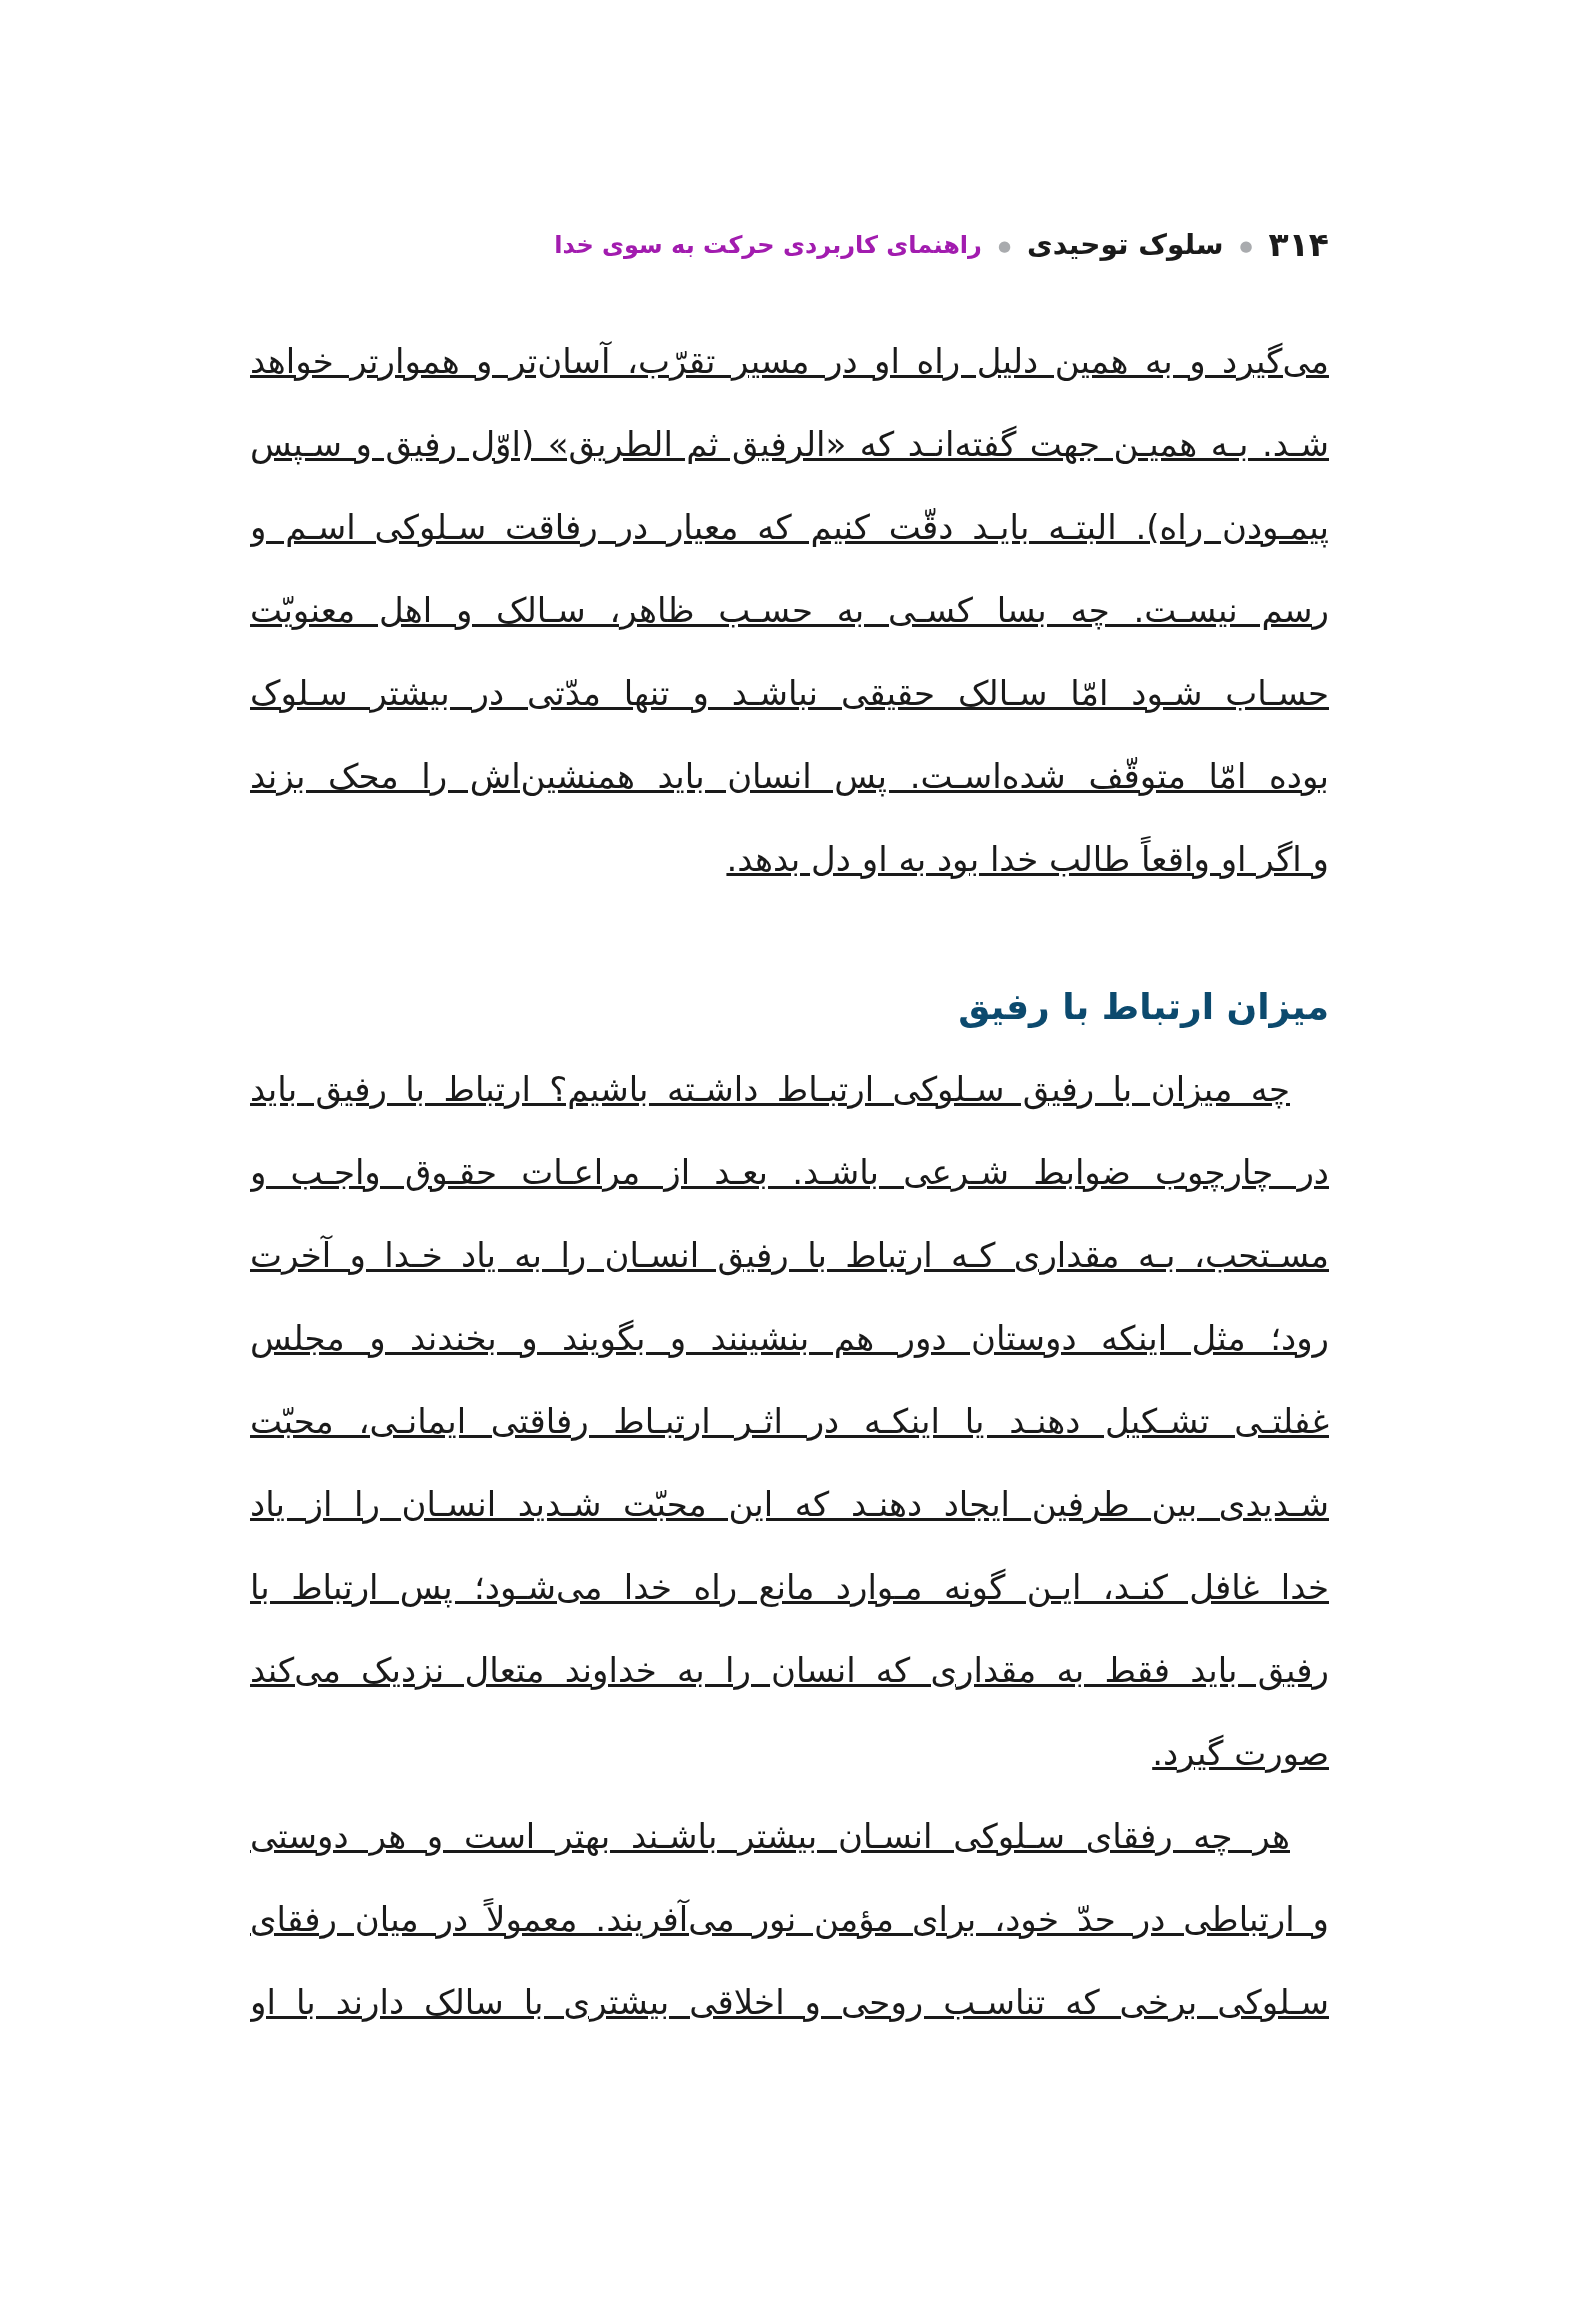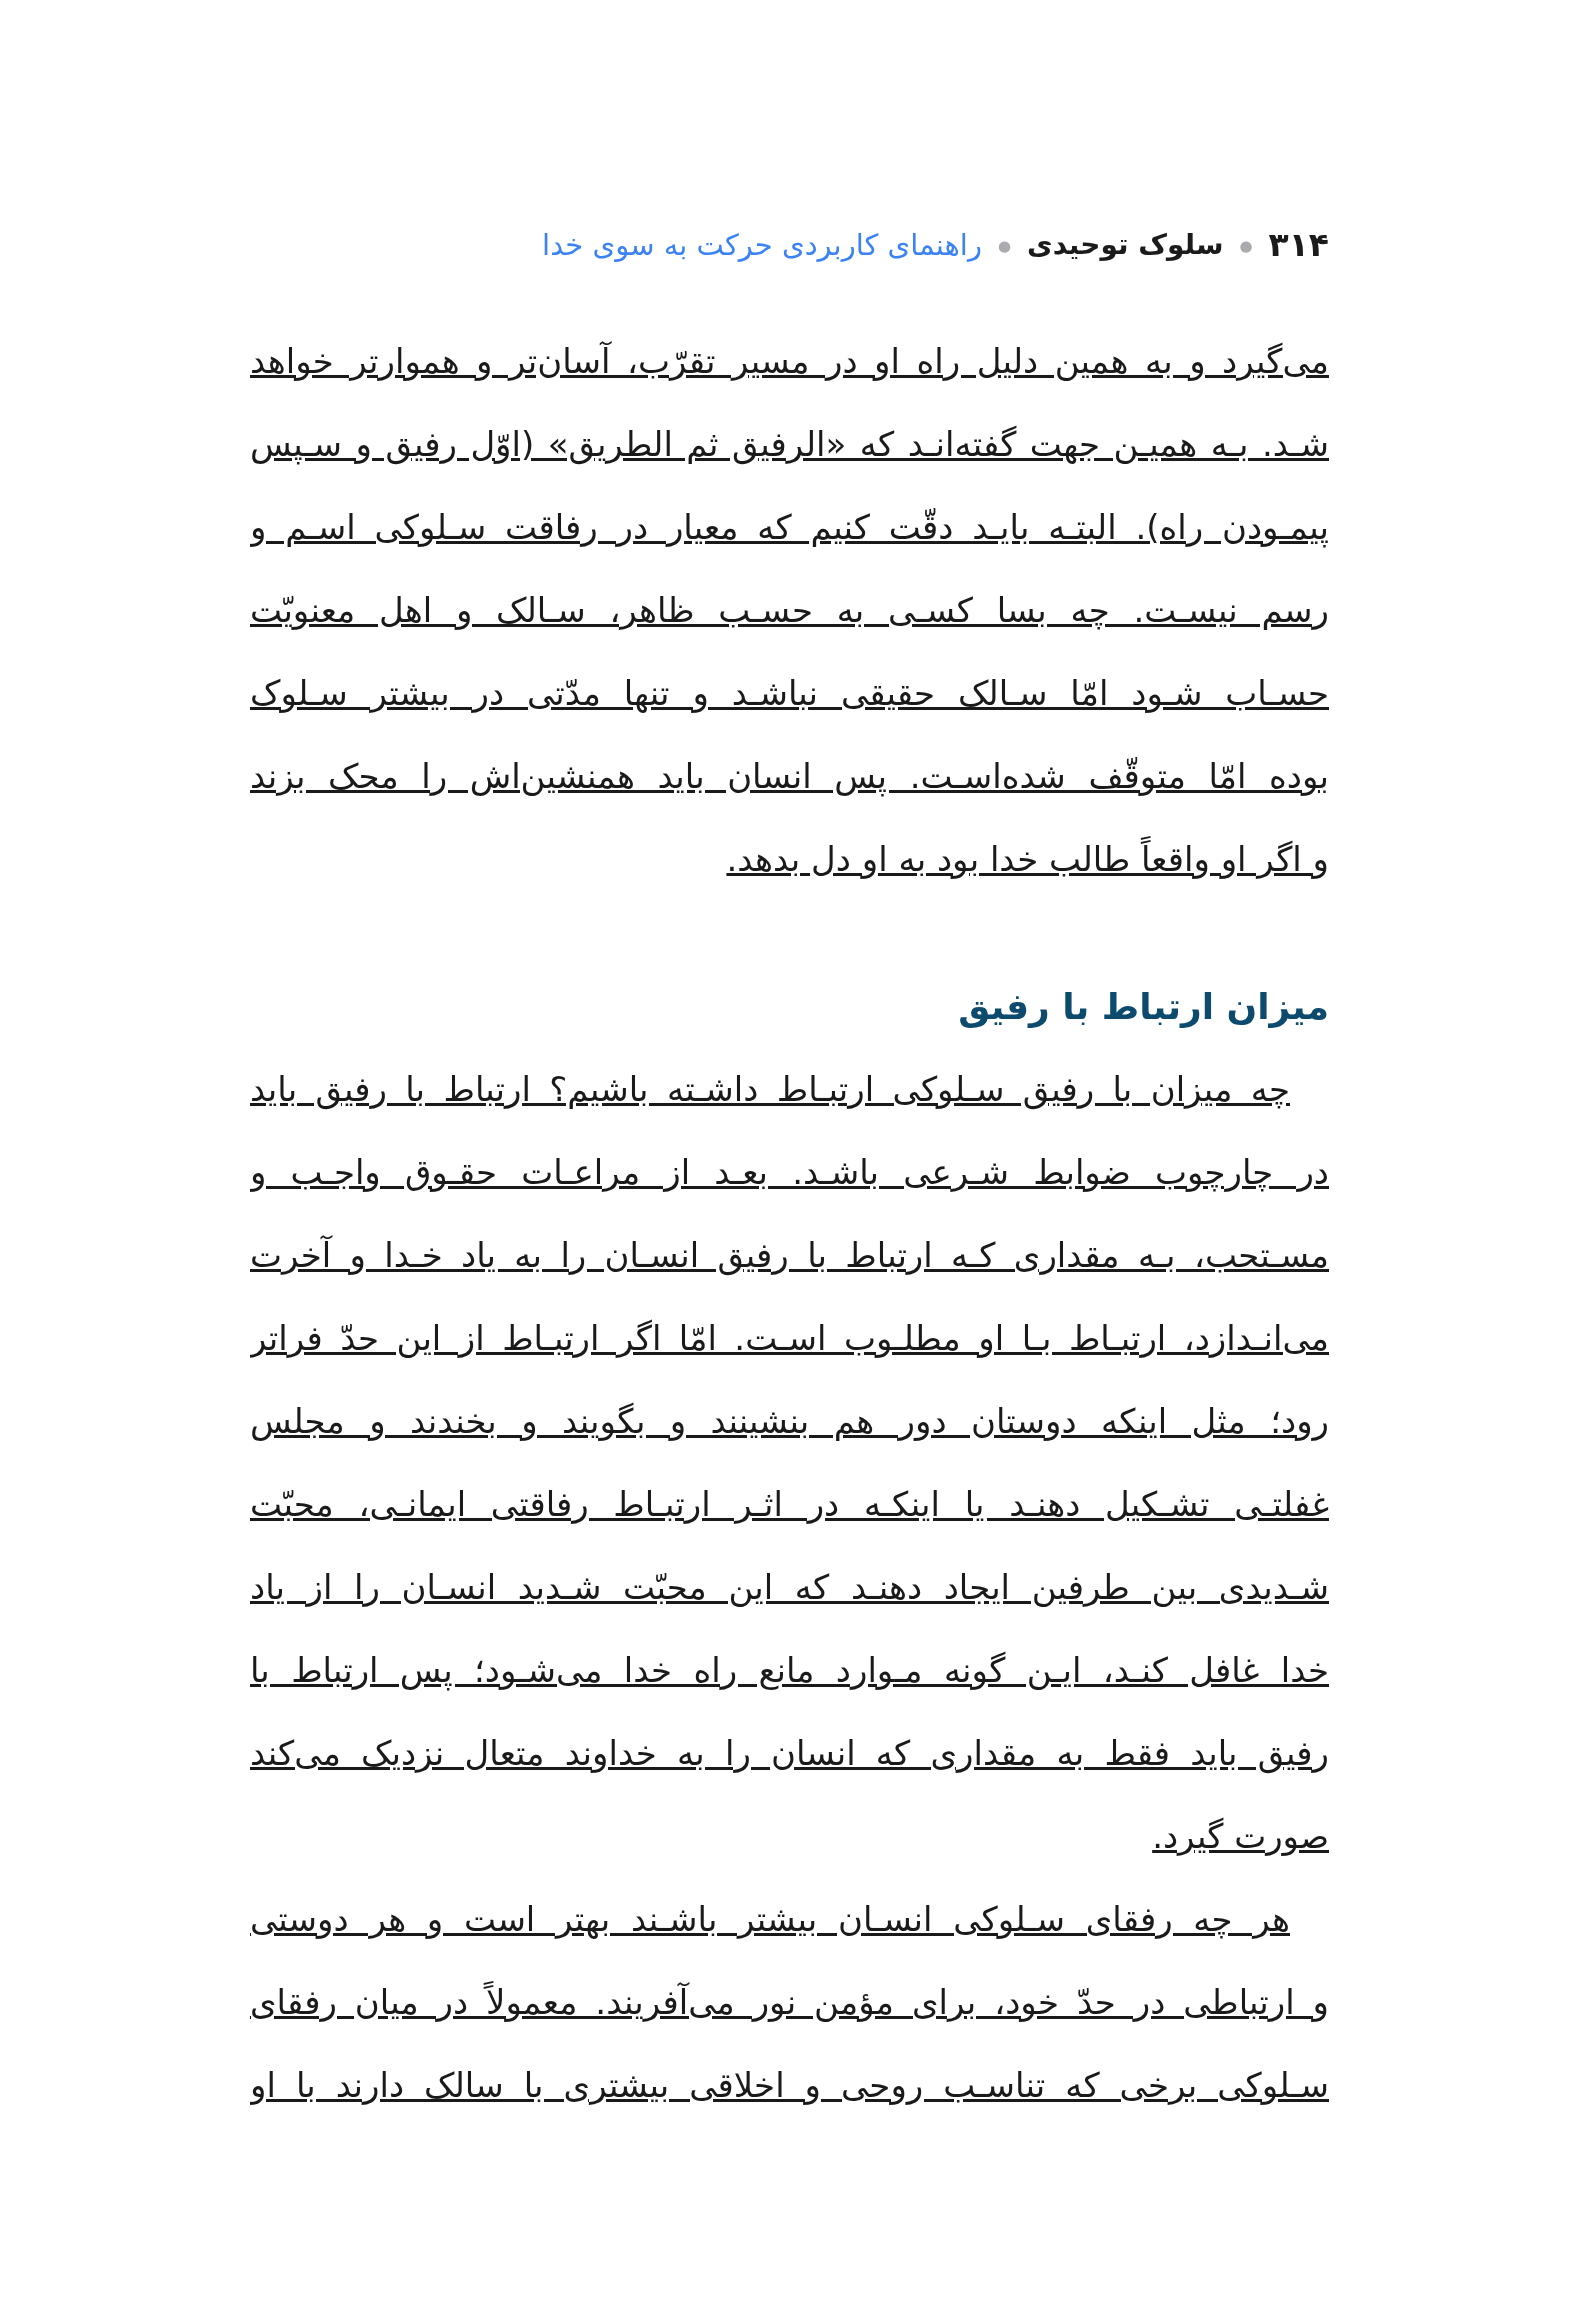--- a/index.html
+++ b/index.html
@@ -38,23 +38,23 @@
     font-size: 15px;
     color: #a9abae;
     line-height: 1;
     transform: translateY(1.8px);
   }
   .book-title {
     font-size: 28px;
     font-weight: bold;
   }
   .book-subtitle {
-    font-size: 29px;
-    font-weight: normal;
-    color: #3b82f6;
+    font-size: 24px;
+    font-weight: bold;
+    color: #a21caf;
   }
 
   
   .page-body {
     position: absolute;
     top: 320px;
     right: 252px;
     left: 250px;
     color: #1a1a1a;
   }
@@ -110,21 +110,20 @@
       <div class="line">بوده امّا متوقّف شده‌اسـت. پس انسان باید همنشین‌اش را محک بزند</div>
       <div class="line last">و اگر او واقعاً طالب خدا بود به او دل بدهد.</div>
     </div>
 
     <div class="section-heading">میزان ارتباط با رفیق</div>
 
     <div class="para">
       <div class="line indent">چه میزان با رفیق سـلوکی ارتبـاط داشـته باشیم؟ ارتباط با رفیق باید</div>
       <div class="line">در چارچوب ضوابط شـرعی باشـد. بعـد از مراعـات حقـوق واجـب و</div>
       <div class="line">مسـتحب، بـه مقداری کـه ارتباط با رفیق انسـان را به یاد خـدا و آخرت</div>
-      <div class="line">می‌انـدازد، ارتبـاط بـا او مطلـوب اسـت. امّا اگر ارتبـاط از این حدّ فراتر</div>
       <div class="line">رود؛ مثل اینکه دوستان دور هم بنشینند و بگویند و بخندند و مجلس</div>
       <div class="line">غفلتـی تشـکیل دهنـد یا اینکـه در اثـر ارتبـاط رفاقتی ایمانـی، محبّت</div>
       <div class="line">شـدیدی بین طرفین ایجاد دهنـد که این محبّت شـدید انسـان را از یاد</div>
       <div class="line">خدا غافل کنـد، ایـن گونه مـوارد مانع راه خدا می‌شـود؛ پس ارتباط با</div>
       <div class="line">رفیق باید فقط به مقداری که انسان را به خداوند متعال نزدیک می‌کند</div>
       <div class="line last">صورت گیرد.</div>
     </div>
 
     <div class="para">
       <div class="line indent">هر چه رفقای سـلوکی انسـان بیشتر باشـند بهتر است و هر دوستی</div>

